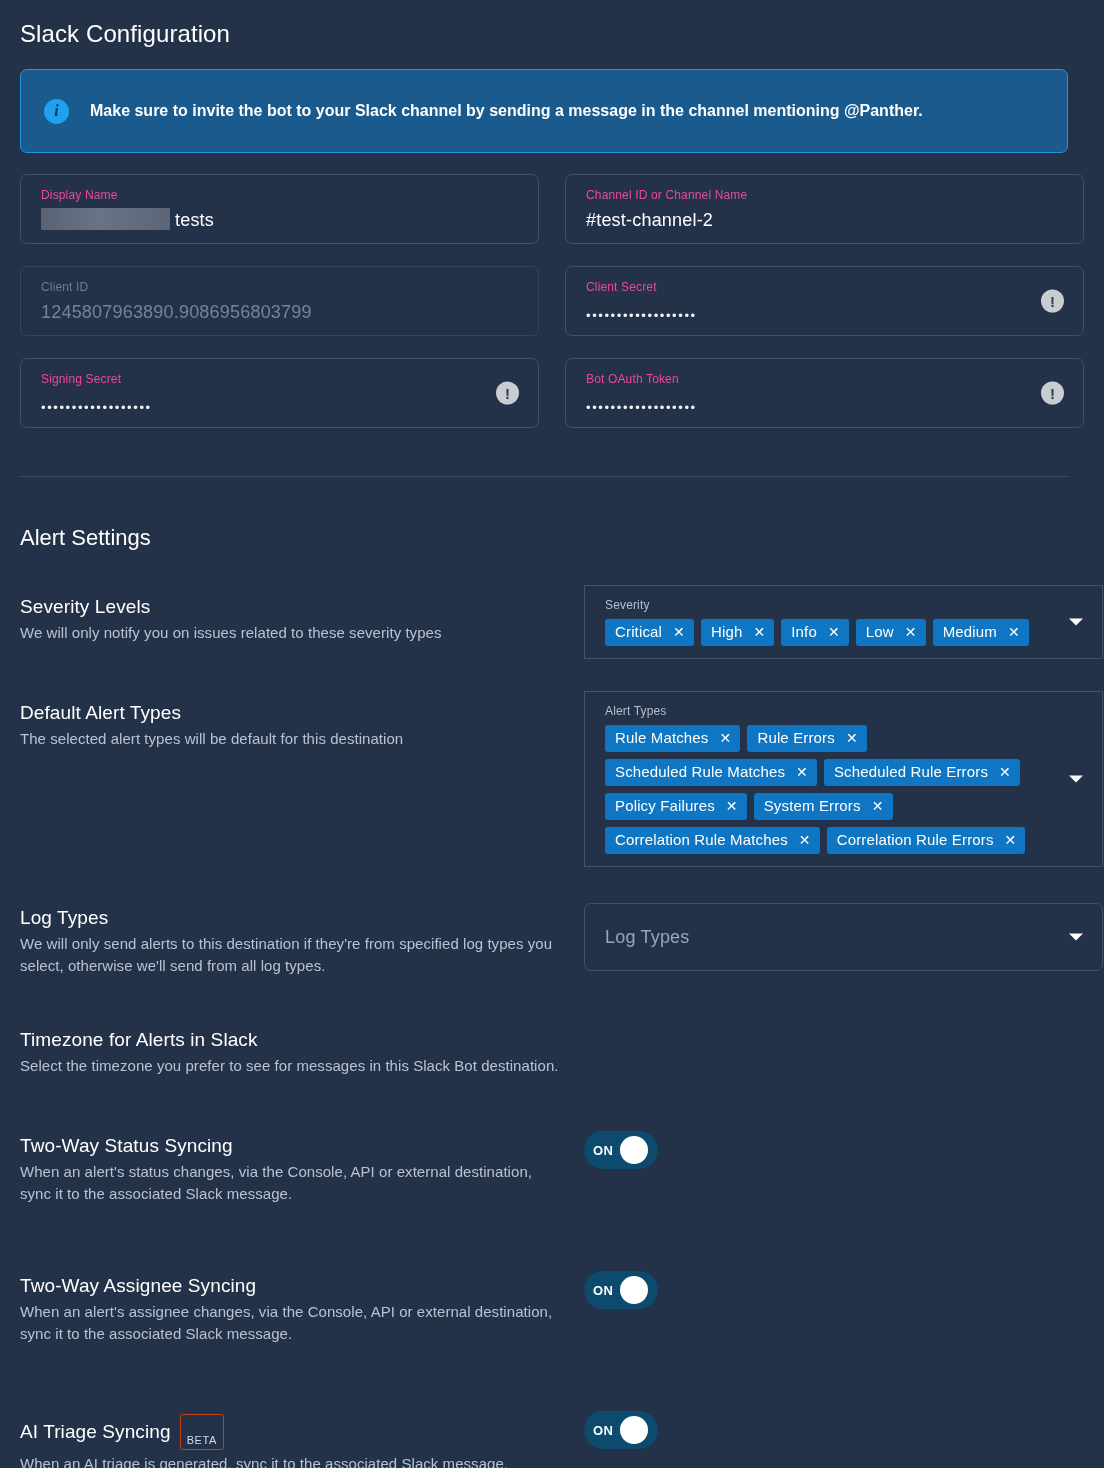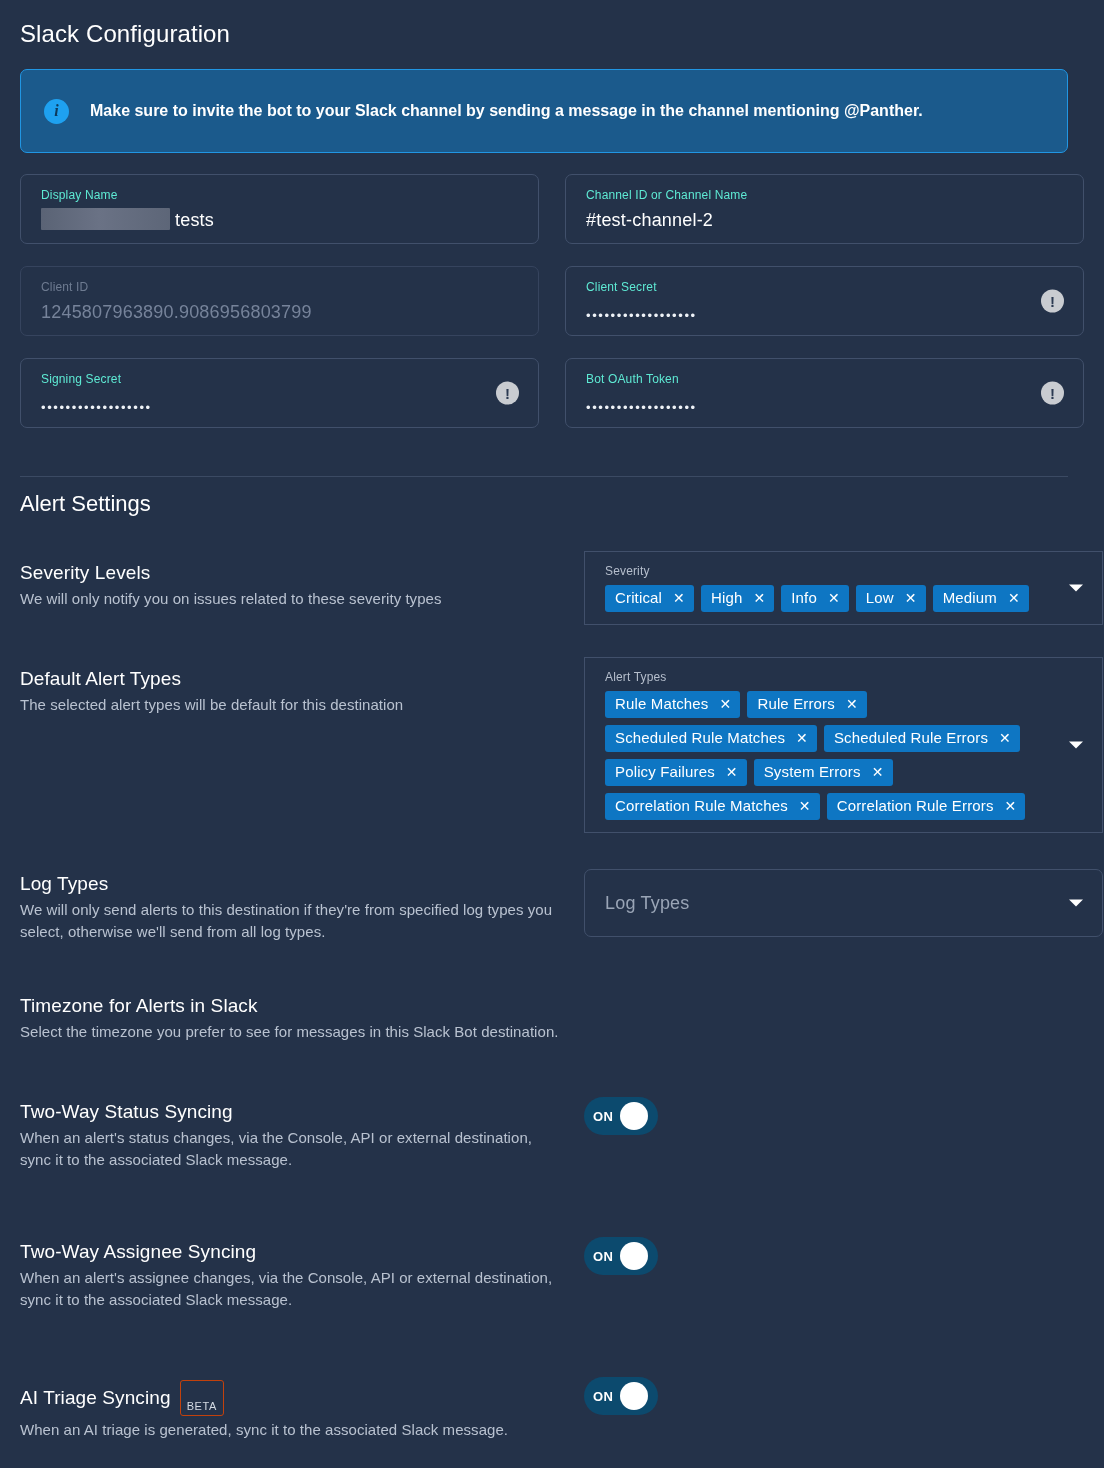--- a/index.html
+++ b/index.html
@@ -84,21 +84,21 @@
     height: 70px;
     border: 1px solid #41506b;
     border-radius: 7px;
     padding: 13px 16px 0 20px;
     background: transparent;
   }
   .field.disabled {
     border-color: #36445e;
   }
   .field-label {
-    color: #5eead4;
+    color: #ec4899;
     font-size: 12px;
     line-height: 14px;
     display: block;
     letter-spacing: 0.15px;
   }
   .field.disabled .field-label { color: #6e7b91; }
 
   .field-value {
     color: #ffffff;
     font-size: 18px;
@@ -145,21 +145,21 @@
     line-height: 1;
   }
 
   
   .divider {
     margin-top: 48px;
     height: 1px;
     background: #3b4a63;
   }
 
-  .alert-settings-heading { margin-top: 14px; }
+  .alert-settings-heading { margin-top: 48px; }
 
   
   .row {
     display: grid;
     grid-template-columns: 546px 519px;
     column-gap: 18px;
   }
   .row-left { padding-top: 3px; }
   .row-title {
     color: #ffffff;

